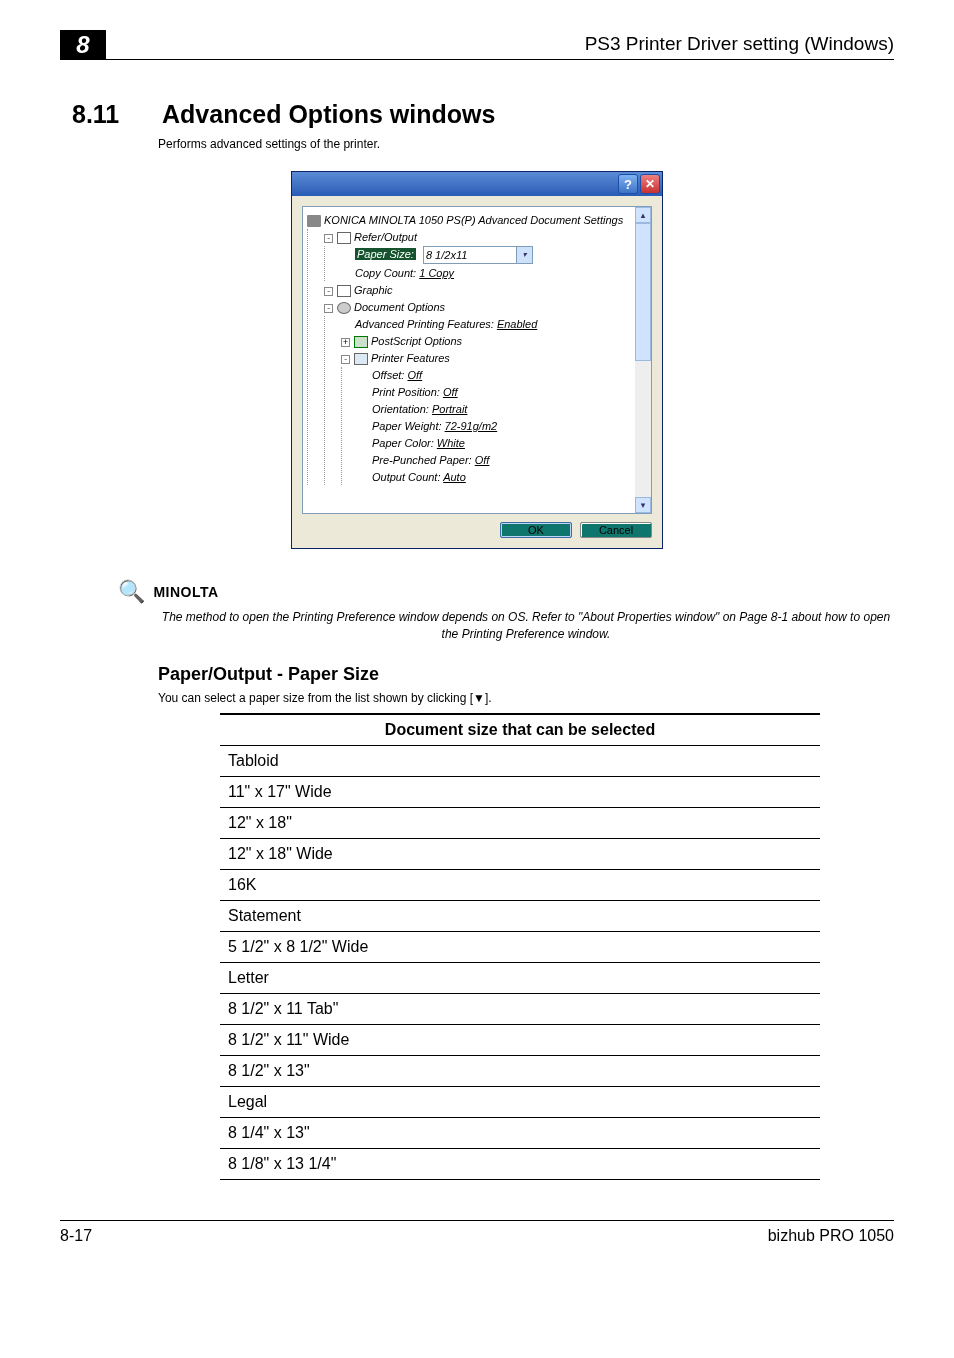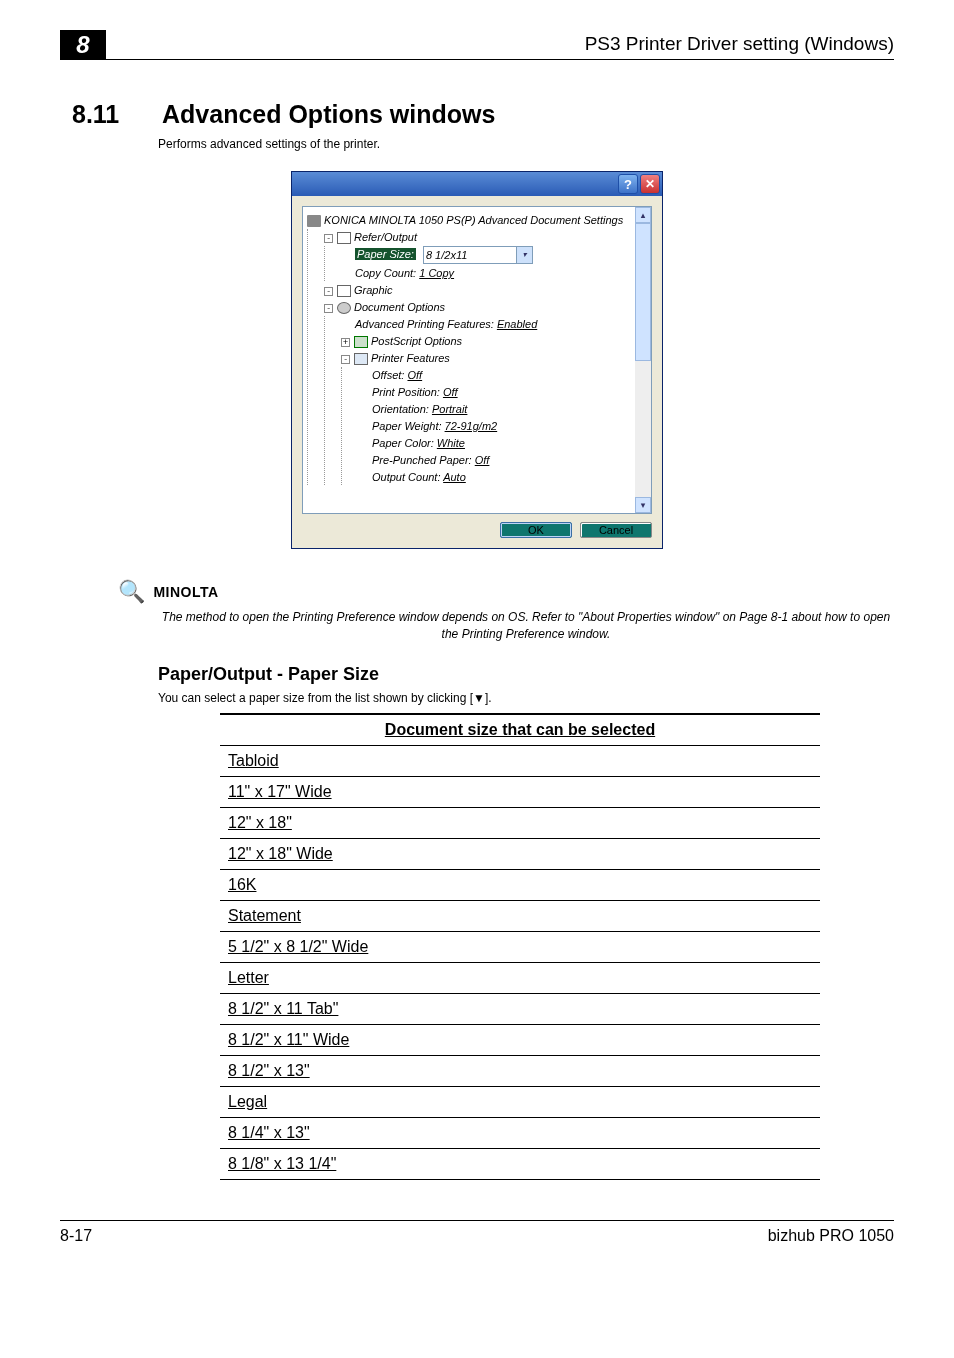--- a/index.html
+++ b/index.html
@@ -100,21 +100,21 @@
   .wbtn{min-width:72px;height:16px;border:1px solid #888;background:#0f766e;border-radius:2px;font-size:11px;display:flex;align-items:center;justify-content:center;box-shadow:inset 1px 1px 0 #fff;}
   .wbtn.ok{border:1px solid #3b6ea5;box-shadow:0 0 0 1px #bcd4f6 inset;}
   
   .details-block{margin:10px 0 20px 98px;}
   .details-head{display:flex;align-items:center;gap:8px;margin-left:-40px;}
   .mag-icon{font-size:22px;color:#555;}
   .details-label{font-size:14px;font-weight:bold;letter-spacing:0.5px;}
   .details-text{font-size:12px;font-style:italic;margin-top:4px;line-height:1.45;text-align:center;}
   .subhead{font-size:18px;font-weight:bold;margin:8px 0 6px 98px;}
   .table-wrap{margin:8px 0 0 160px;}
-  table.sizes{border-collapse:collapse;width:600px;font-size:16px;text-decoration:underline;}
+  table.sizes{border-collapse:collapse;width:600px;font-size:16px;}
   table.sizes th{border-top:2px solid #000;border-bottom:1px solid #000;padding:6px 8px;font-weight:bold;text-align:center;}
   table.sizes td{border-bottom:1px solid #000;padding:6px 8px;}
   .footer{display:flex;justify-content:space-between;border-top:1px solid #000;margin-top:40px;padding-top:6px;font-size:16px;}
 </style>
 </head>
 <body>
 
 <div class="page">
   <div class="chapter-tab">8</div>
   <div class="header-line">

